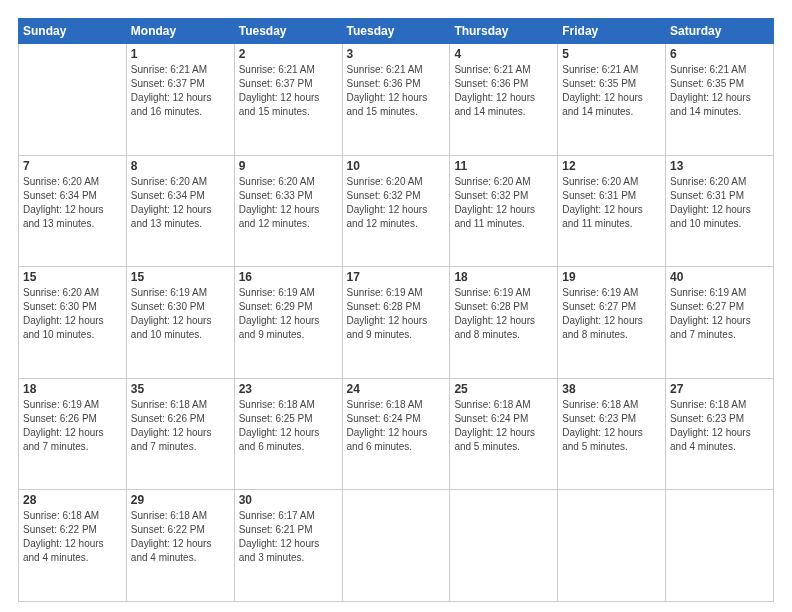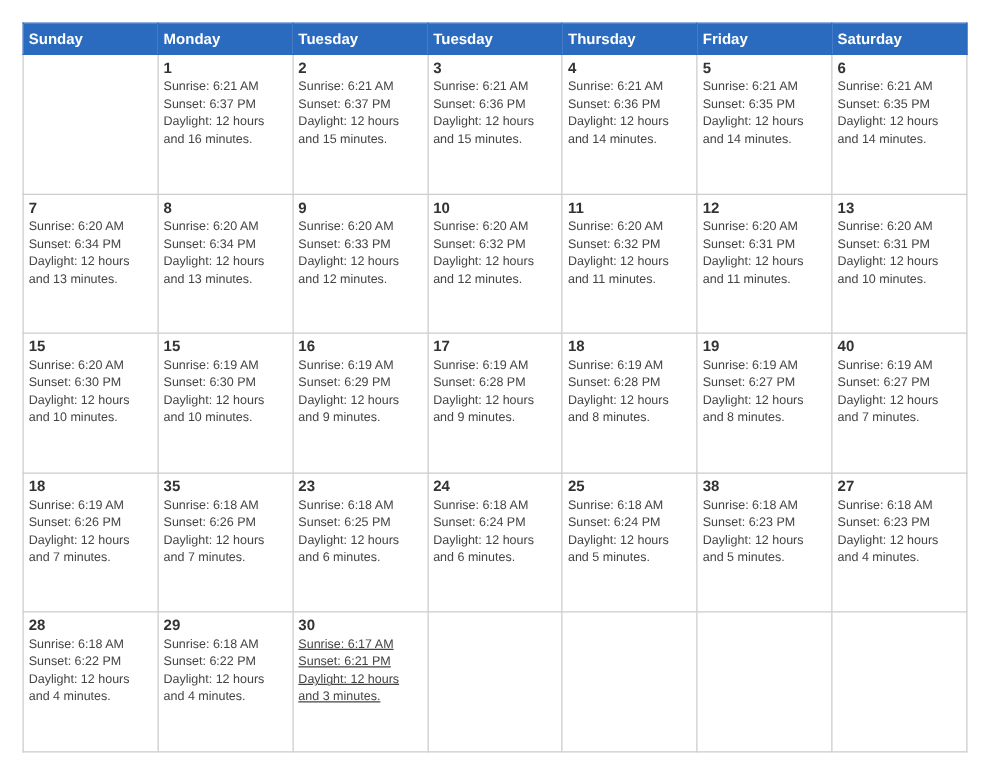--- a/index.html
+++ b/index.html
@@ -311,21 +311,21 @@
           </td>
           <td>
             <span class="day-num">29</span>
             <div class="day-info" style="white-space: pre-line;">Sunrise: 6:18 AM
 Sunset: 6:22 PM
 Daylight: 12 hours
 and 4 minutes.</div>
           </td>
           <td>
             <span class="day-num">30</span>
-            <div class="day-info" style="white-space: pre-line; text-decoration: underline;">Sunrise: 6:17 AM
+            <div class="day-info" style="white-space: pre-line;">Sunrise: 6:17 AM
 Sunset: 6:21 PM
 Daylight: 12 hours
 and 3 minutes.</div>
           </td>
           <td class="empty-cell"></td>
           <td class="empty-cell"></td>
           <td class="empty-cell"></td>
           <td class="empty-cell"></td>
         </tr>
       </tbody>

